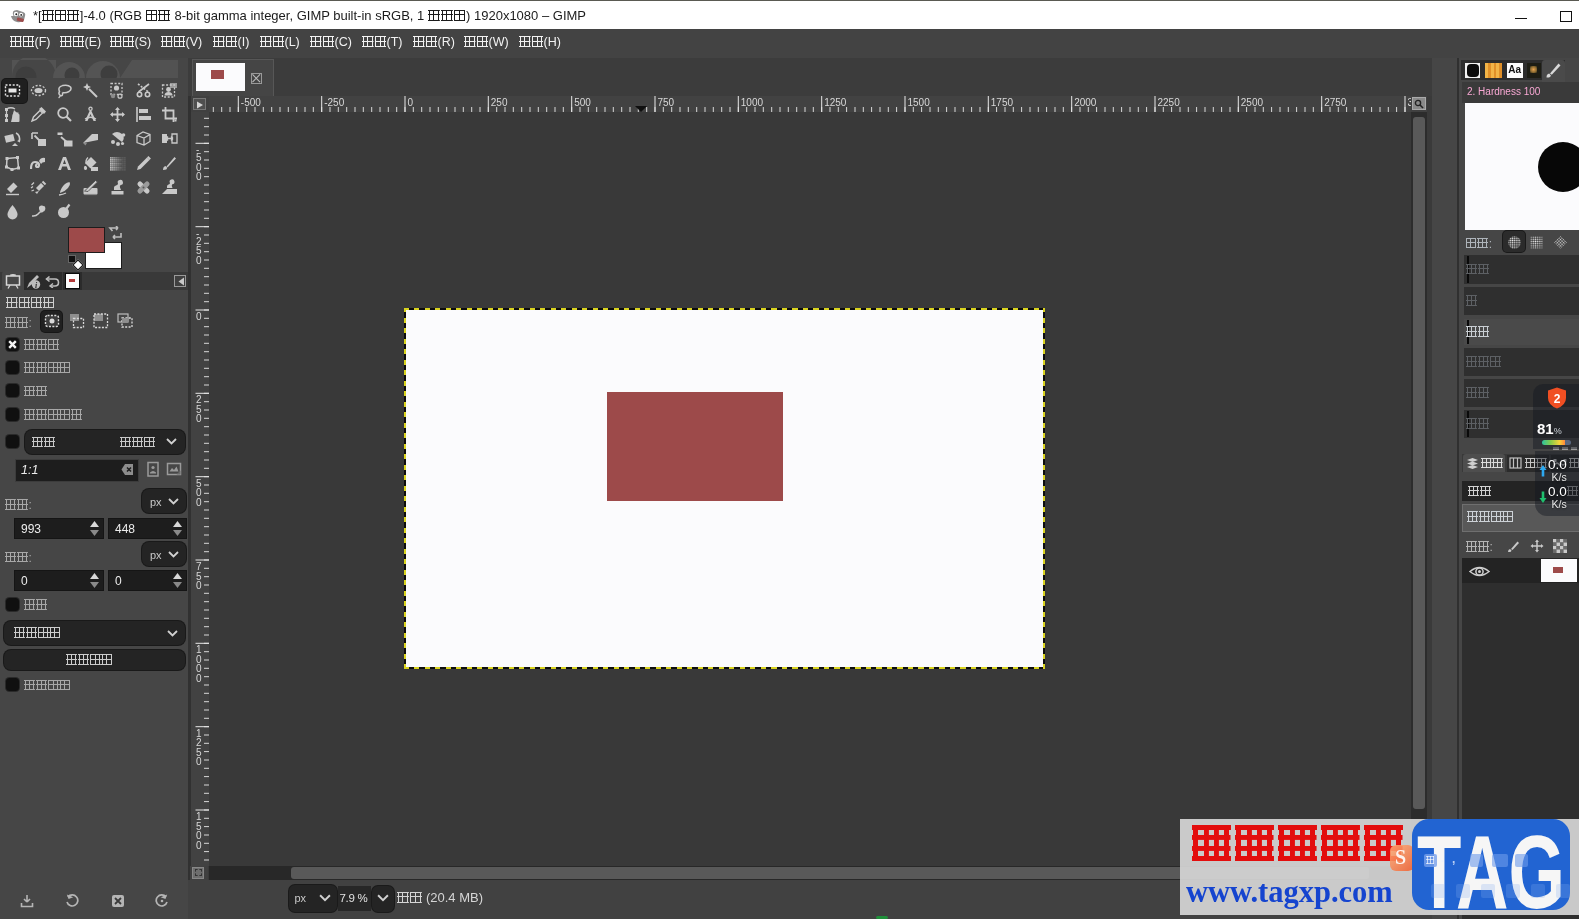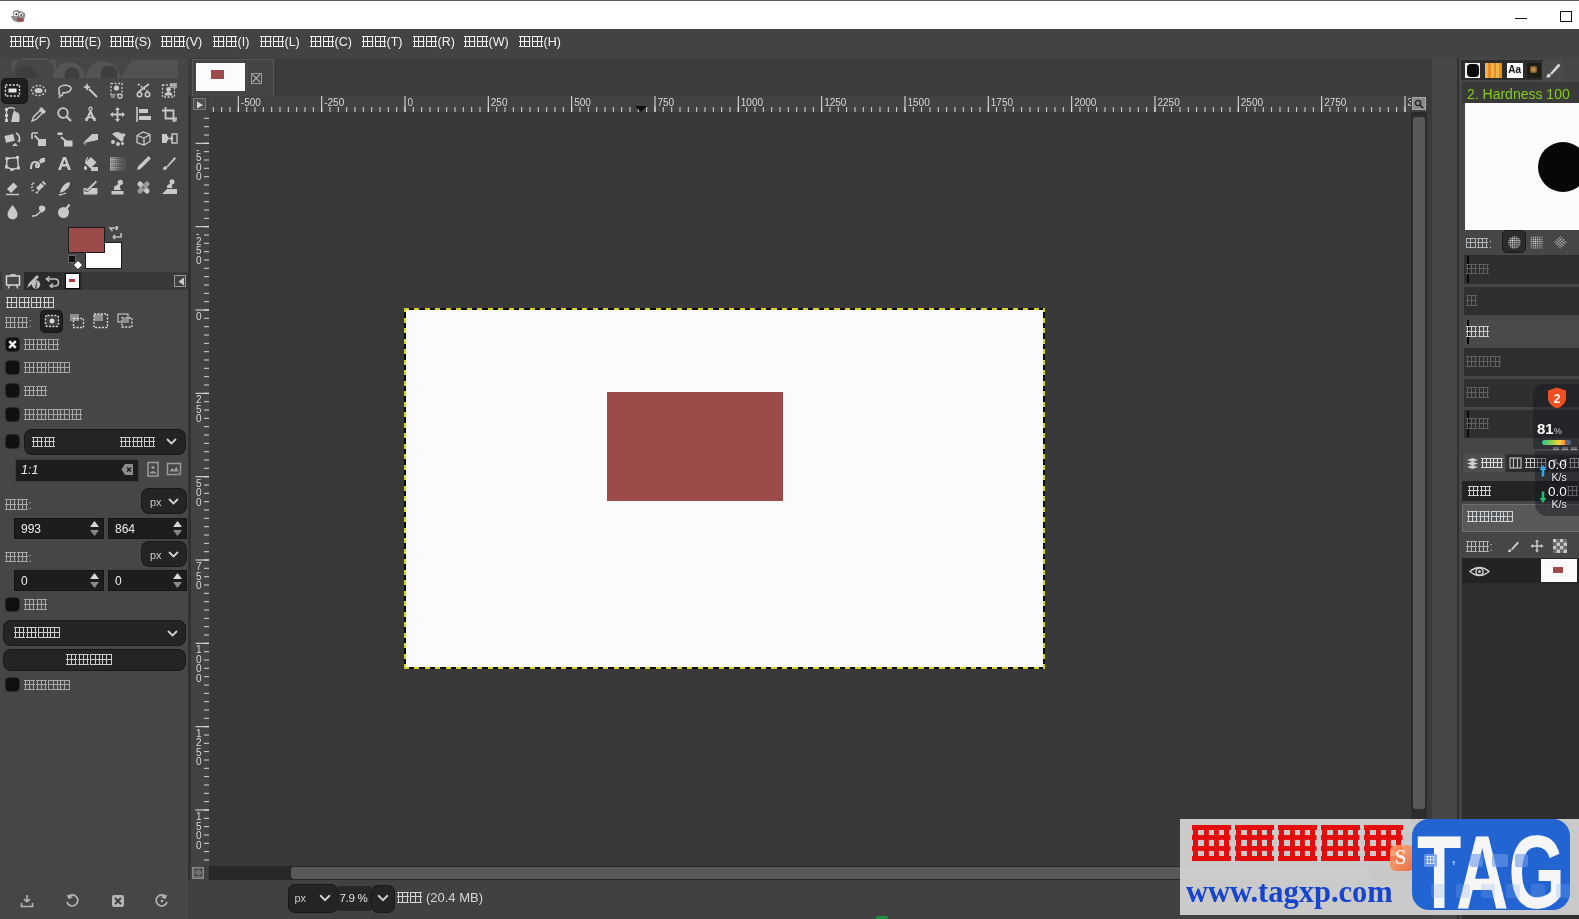--- a/index.html
+++ b/index.html
@@ -28,20 +28,21 @@
 
 <div class="abs" style="left:0;top:0;width:1579px;height:29px;background:#ffffff;border-top:1px solid #5a5a52">
   <svg class="abs" style="left:9px;top:5px" width="19" height="19" viewBox="0 0 19 19">
     <path d="M4.5 10 Q2 4 8 4 L14 6 Q17 7 16 10 L15 14 Q12 17 8 16 Q3 15 2 10Z" fill="#8d8d8d"></path>
     <circle cx="7" cy="8" r="2.2" fill="#fff"></circle>
       <circle cx="12" cy="8.6" r="1.9" fill="#fff"></circle>
     <circle cx="7.3" cy="8.3" r="1" fill="#222"></circle>
       <circle cx="12.2" cy="8.9" r="0.9" fill="#222"></circle>
     <rect x="8" y="12" width="7" height="3.4" rx="1" fill="#9d4a4a" transform="rotate(14 11 13)"></rect>
   </svg>
+  <div class="abs" style="left:33px;top:7px;font-size:13px;color:#1b1b1b;white-space:nowrap">*[<i class="cj"></i><i class="cj"></i><i class="cj"></i>]-4.0 (RGB <i class="cj"></i><i class="cj"></i> 8-bit gamma integer, GIMP built-in sRGB, 1 <i class="cj"></i><i class="cj"></i><i class="cj"></i>) 1920x1080 – GIMP</div>
   <div class="abs" style="left:1515px;top:16.5px;width:12px;height:1.6px;background:#111"></div>
   <div class="abs" style="left:1560px;top:10px;width:11.5px;height:10.5px;border:1.6px solid #111"></div>
 </div>
 
 <div class="abs" id="menubar" style="left:0;top:29px;width:1579px;height:29px;background:#434343;font-size:12.5px;color:#f2f2f2;white-space:nowrap">
   <span style="position:absolute;top:6px;left:10px"><i class="cj"></i><i class="cj"></i>(F)</span>
   <span style="position:absolute;top:6px;left:60px"><i class="cj"></i><i class="cj"></i>(E)</span>
   <span style="position:absolute;top:6px;left:110px"><i class="cj"></i><i class="cj"></i>(S)</span>
   <span style="position:absolute;top:6px;left:161px"><i class="cj"></i><i class="cj"></i>(V)</span>
   <span style="position:absolute;top:6px;left:213px"><i class="cj"></i><i class="cj"></i>(I)</span>
@@ -478,21 +479,21 @@
       </svg>
   <div class="abs" style="left:15px;top:461px;width:88px;height:18.5px;background:#1d1d1d;box-shadow:0 0 0 1px #151515"></div>
       <div class="abs" style="left:21px;top:463.5px;font-size:12px;color:#ededed">993</div>
       <svg class="abs" style="left:89px;top:462px" width="11" height="8" viewBox="0 0 11 8">
         <path d="M5.5 1 L10 7 L1 7 Z" fill="#d8d8d8"></path>
       </svg>
       <svg class="abs" style="left:89px;top:471px" width="11" height="8" viewBox="0 0 11 8">
         <path d="M5.5 7 L10 1 L1 1 Z" fill="#8a8a8a"></path>
       </svg>
   <div class="abs" style="left:109px;top:461px;width:77px;height:18.5px;background:#1d1d1d;box-shadow:0 0 0 1px #151515"></div>
-      <div class="abs" style="left:115px;top:463.5px;font-size:12px;color:#ededed">864</div>
+      <div class="abs" style="left:115px;top:463.5px;font-size:12px;color:#ededed">448</div>
       <svg class="abs" style="left:172px;top:462px" width="11" height="8" viewBox="0 0 11 8">
         <path d="M5.5 1 L10 7 L1 7 Z" fill="#d8d8d8"></path>
       </svg>
       <svg class="abs" style="left:172px;top:471px" width="11" height="8" viewBox="0 0 11 8">
         <path d="M5.5 7 L10 1 L1 1 Z" fill="#8a8a8a"></path>
       </svg>
   <div class="abs" style="left:5px;top:492.5px;font-size:12px;color:#a8a8a8"><i class="cj"></i><i class="cj"></i>:</div>
   <div class="abs" style="left:142px;top:484px;width:44px;height:24px;background:#242424;border-radius:7px;box-shadow:0 0 0 1px #191919"></div>
   <div class="abs" style="left:150px;top:490.5px;font-size:11px;color:#c9c9c9">px</div>
   <svg class="abs" style="left:168px;top:493px" width="11" height="7" viewBox="0 0 11 7">
@@ -916,21 +917,21 @@
   <div class="abs" style="left:9.6px;top:6px;width:12.5px;height:12.5px;background:#0a0a0a;border-radius:4px"></div>
   <div class="abs" style="left:28px;top:5px;width:16.5px;height:14.5px;background:repeating-linear-gradient(90deg,#f2b447 0 3px,#e08f28 3px 5.5px)"></div>
   <div class="abs" style="left:50px;top:5px;width:15.5px;height:14.5px;background:#fdfdfd;font-size:10px;color:#111;text-align:center;line-height:14px;font-weight:bold">Aa</div>
   <div class="abs" style="left:70px;top:5px;width:14px;height:14.5px;background:#1d1d14"></div>
   <div class="abs" style="left:73px;top:8px;width:7px;height:7px;background:radial-gradient(circle,#e8a24e 0%,#8a6a30 60%,#1d1d14 100%)"></div>
   <svg class="abs" style="left:88px;top:3.5px" width="17" height="17" viewBox="0 0 17 17">
       <path d="M1.5 15.5 Q1.5 12 4.2 11.6 L5.8 13.2 Q6 15.7 1.5 15.5 Z" fill="#d9d9d9"></path>
       <path d="M5 11.5 L13.5 1.5 L15.5 3.5 L6.8 12.8 Z" fill="#d9d9d9"></path>
     </svg>
   <div class="abs" style="left:5px;top:23.5px;width:147px;height:21px;background:#3a3a3a"></div>
-  <div class="abs" style="left:10px;top:28px;font-size:14px;color:#84cc16">2. Hardness 100</div>
+  <div class="abs" style="left:10px;top:28px;font-size:10px;color:#f9a8d4">2. Hardness 100</div>
   <div class="abs" style="left:8px;top:44.6px;width:144px;height:127px;background:#fbfbfd"></div>
   <div class="abs" style="left:81.2px;top:83.5px;width:50px;height:50px;background:#070707;border-radius:50%"></div>
   <div class="abs" style="left:8.3px;top:178.6px;font-size:12px;color:#aeb4ba"><i class="cj"></i><i class="cj"></i>:</div>
   <div class="abs" style="left:46.2px;top:173.2px;width:22.3px;height:21px;background:#2b2b2b;border-radius:4px;box-shadow:0 0 0 1px #1a1a1a"></div>
   <svg class="abs" style="left:0;top:0" width="0" height="0">
       <defs>
         <pattern id="ht" width="2.2" height="2.2" patternUnits="userSpaceOnUse">
           <rect width="2.2" height="2.2" fill="#3a3a3a"></rect>
           <circle cx="1.1" cy="1.1" r="0.75" fill="#e8e8e8"></circle>
         </pattern>

